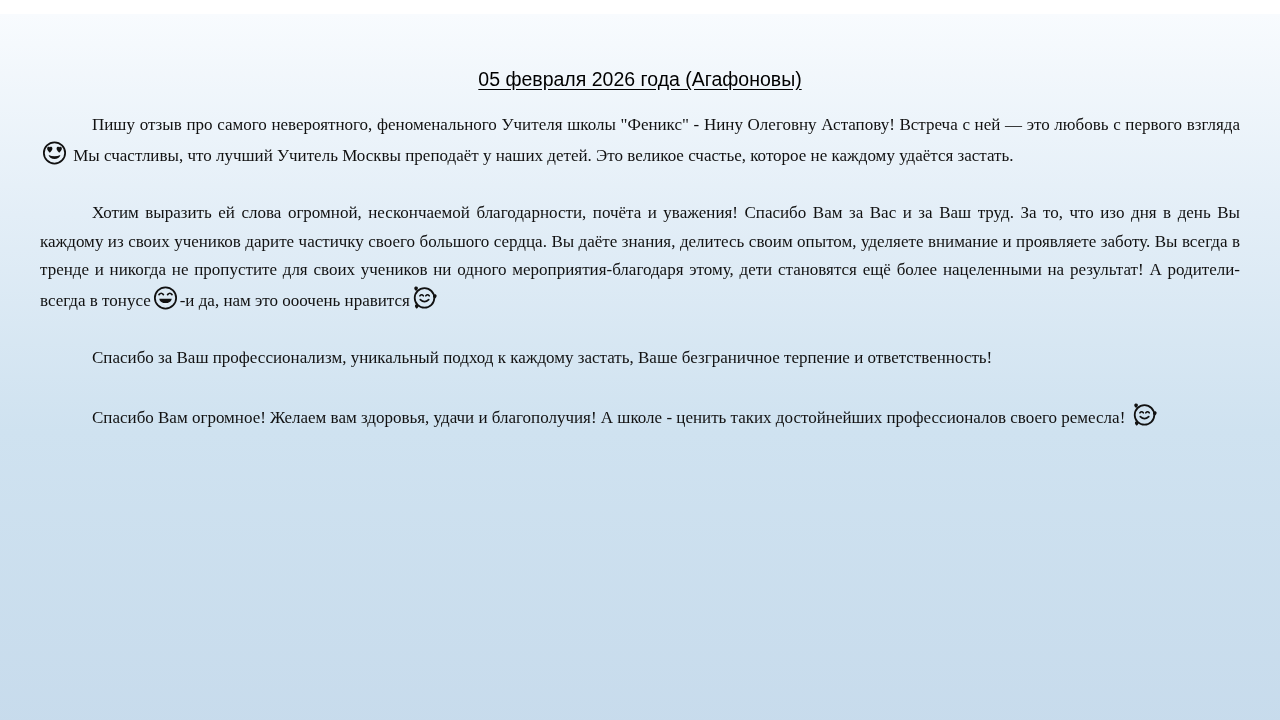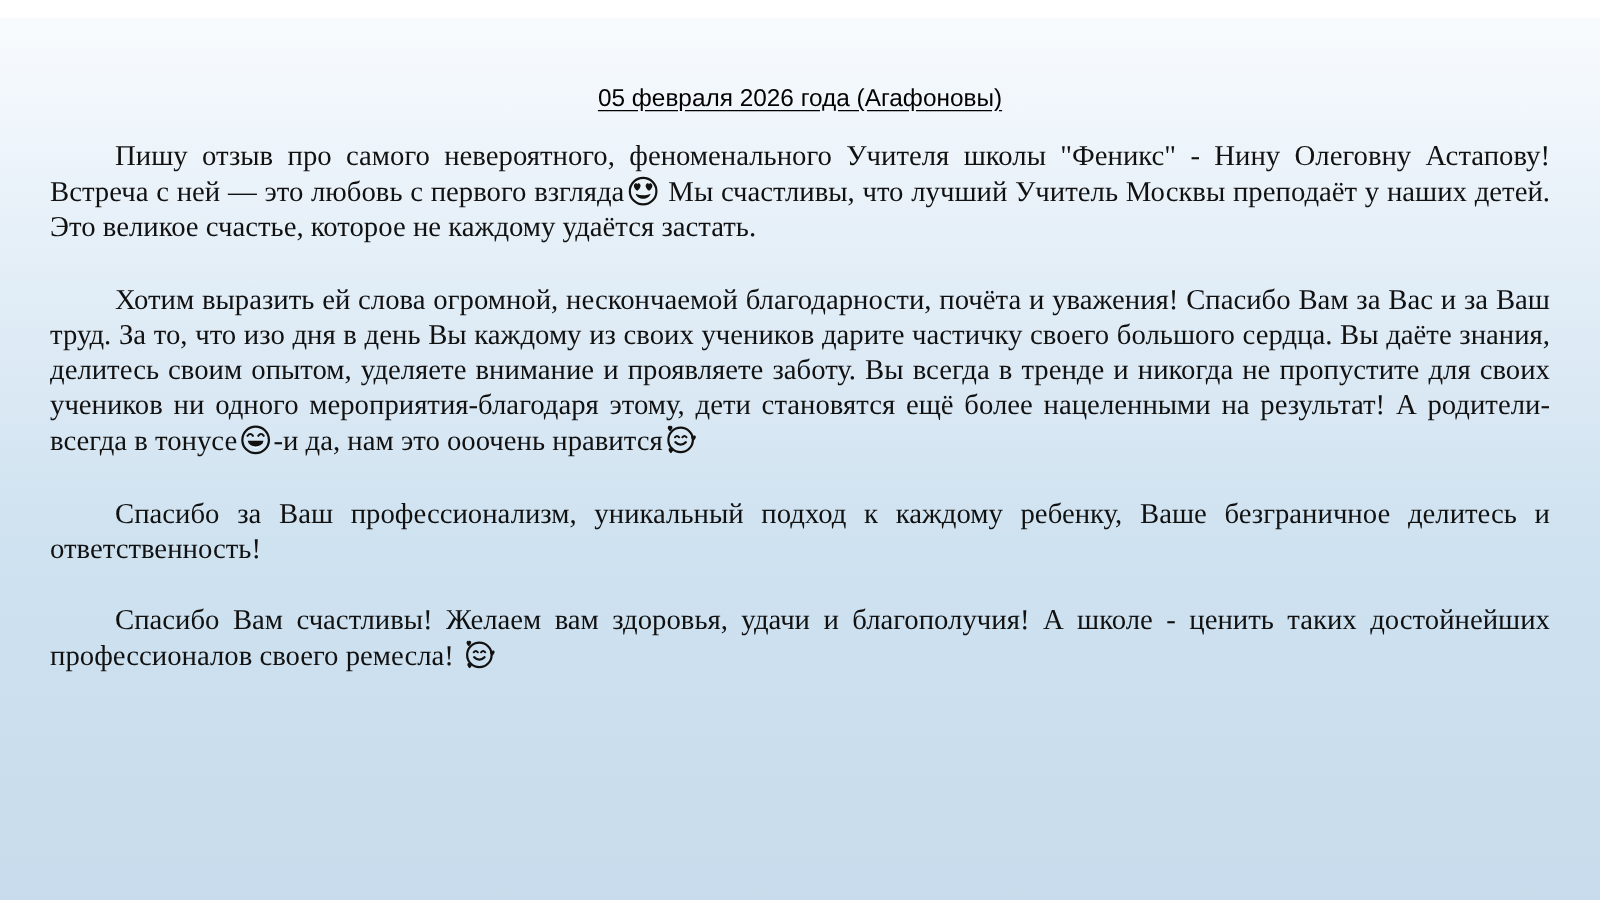--- a/index.html
+++ b/index.html
@@ -28,21 +28,21 @@
     line-height: 28px;
     color: #000;
     text-decoration: underline;
     text-underline-offset: 3px;
   }
   .body-text {
     position: absolute;
     top: 97px;
     left: 40px;
     right: 40px;
-    font-size: 23px;
+    font-size: 17px;
     line-height: 28.2px;
     text-align: justify;
   }
   .para {
     margin: 0 0 29px 0;
     text-indent: 52px;
   }
   .emoji {
     display: inline-block;
     width: 27px;
@@ -86,18 +86,18 @@
   <div class="title">05 февраля 2026 года (Агафоновы)</div>
   <div class="body-text">
       <p class="para"><span>Пишу отзыв про самого невероятного, феноменального Учителя школы "Феникс" - Нину Олеговну Астапову! Встреча с ней — это любовь с первого взгляда</span><svg class="emoji" viewBox="0 0 32 32" role="img" aria-label="😍">
           <use href="#sym-heart-eyes-face"></use>
         </svg><span> Мы счастливы, что лучший Учитель Москвы преподаёт у наших детей. Это великое счастье, которое не каждому удаётся застать.</span></p>
       <p class="para"><span>Хотим выразить ей слова огромной, нескончаемой благодарности, почёта и уважения! Спасибо Вам за Вас и за Ваш труд. За то, что изо дня в день Вы каждому из своих учеников дарите частичку своего большого сердца. Вы даёте знания, делитесь своим опытом, уделяете внимание и проявляете заботу. Вы всегда в тренде и никогда не пропустите для своих учеников ни одного мероприятия-благодаря этому, дети становятся ещё более нацеленными на результат! А родители-всегда в тонусе</span><svg class="emoji" viewBox="0 0 32 32" role="img" aria-label="😄">
           <use href="#sym-grinning-face"></use>
         </svg><span>-и да, нам это ооочень нравится</span><svg class="emoji" viewBox="0 0 32 32" role="img" aria-label="🥰">
           <use href="#sym-smiling-face-with-hearts"></use>
         </svg></p>
-      <p class="para"><span>Спасибо за Ваш профессионализм, уникальный подход к каждому ребенку, Ваше безграничное делитесь и ответственность!</span></p>
-      <p class="para"><span>Спасибо Вам счастливы! Желаем вам здоровья, удачи и благополучия! А школе - ценить таких достойнейших профессионалов своего ремесла! </span><svg class="emoji" viewBox="0 0 32 32" role="img" aria-label="🥰">
+      <p class="para"><span>Спасибо за Ваш профессионализм, уникальный подход к каждому застать, Ваше безграничное терпение и ответственность!</span></p>
+      <p class="para"><span>Спасибо Вам огромное! Желаем вам здоровья, удачи и благополучия! А школе - ценить таких достойнейших профессионалов своего ремесла! </span><svg class="emoji" viewBox="0 0 32 32" role="img" aria-label="🥰">
           <use href="#sym-smiling-face-with-hearts"></use>
         </svg></p>
     </div>
 </div>
 
 </body></html>

